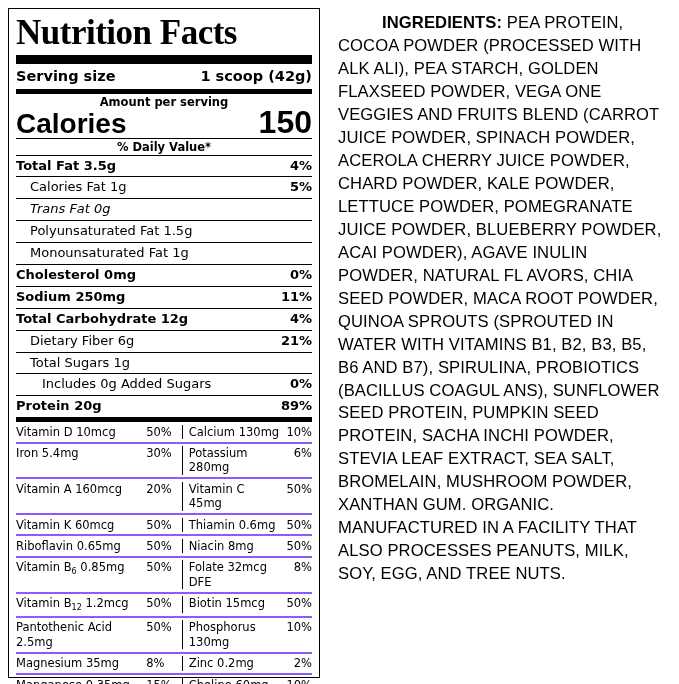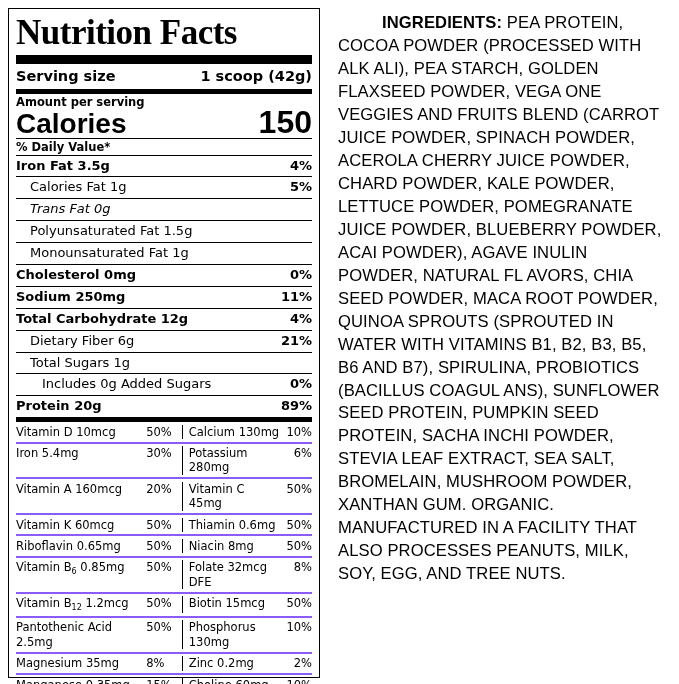--- a/index.html
+++ b/index.html
@@ -55,41 +55,42 @@
   }
   .serving-row {
     font-size: 14.5px;
     font-weight: bold;
     padding: 3px 0 3px 0;
   }
   .amount-label {
     font-size: 11.5px;
     font-weight: bold;
     padding-top: 1px;
+    text-align: center;
   }
   .calories-row {
     display: flex;
     justify-content: space-between;
     align-items: flex-end;
     margin-top: -3px;
   }
   .calories-label {
     font-family: "Liberation Sans", sans-serif;
     font-weight: bold;
     font-size: 28px;
     line-height: 1.0;
   }
   .calories-value {
     font-family: "Liberation Sans", sans-serif;
     font-weight: bold;
     font-size: 32px;
     line-height: 1.0;
   }
   .dv-header {
-    text-align: left;
+    text-align: center;
     font-size: 11.5px;
     font-weight: bold;
     padding: 1px 0 1px 0;
   }
   .nut-row {
     display: flex;
     justify-content: space-between;
     font-size: 13px;
     line-height: 1.3;
     padding: 2px 0 2px 0;
@@ -151,21 +152,21 @@
       <span class="calories-label">Calories</span>
       <span class="calories-value">150</span>
     </div>
 
     <div class="rule-thin"></div>
     <div class="dv-header">% Daily Value*</div>
 
     <div class="rule-thin"></div>
     <div id="nutrient-list">
         <div class="nut-row first">
-          <div class="nut-name"><b>Iron Fat 3.5g</b></div>
+          <div class="nut-name"><b>Total Fat 3.5g</b></div>
           <div class="dv">4%</div>
         </div>
         <div class="nut-row">
           <div class="nut-name indent1"><span>Calories Fat 1g</span></div>
           <div class="dv">5%</div>
         </div>
         <div class="nut-row">
           <div class="nut-name indent1"><span class="ital">Trans Fat 0g</span></div>
           <div class="dv"></div>
         </div>

